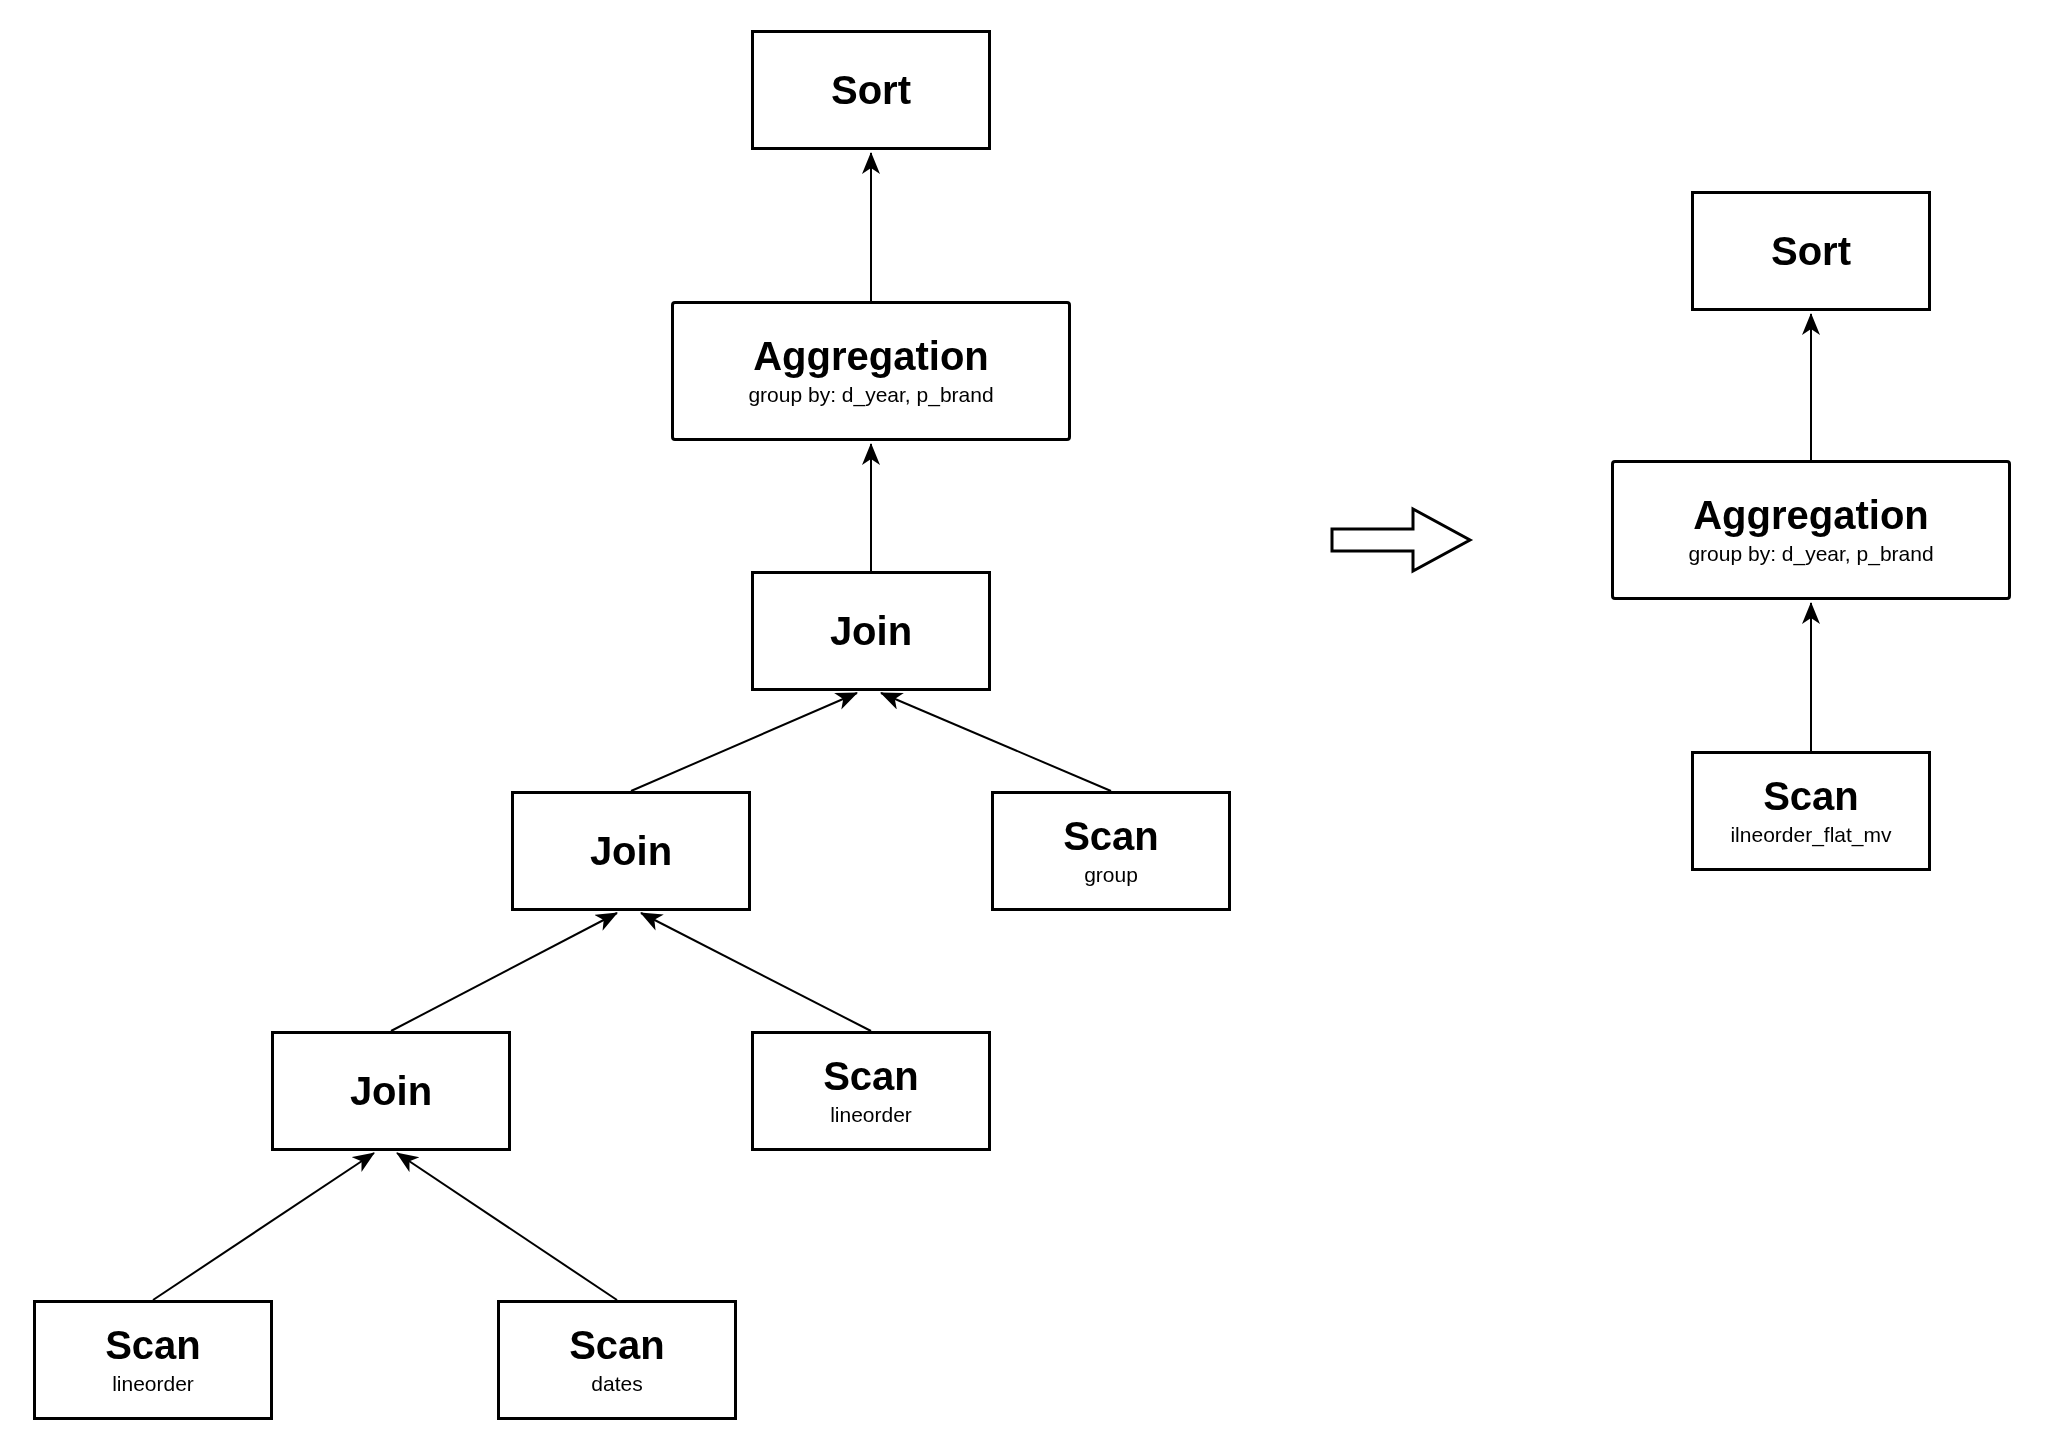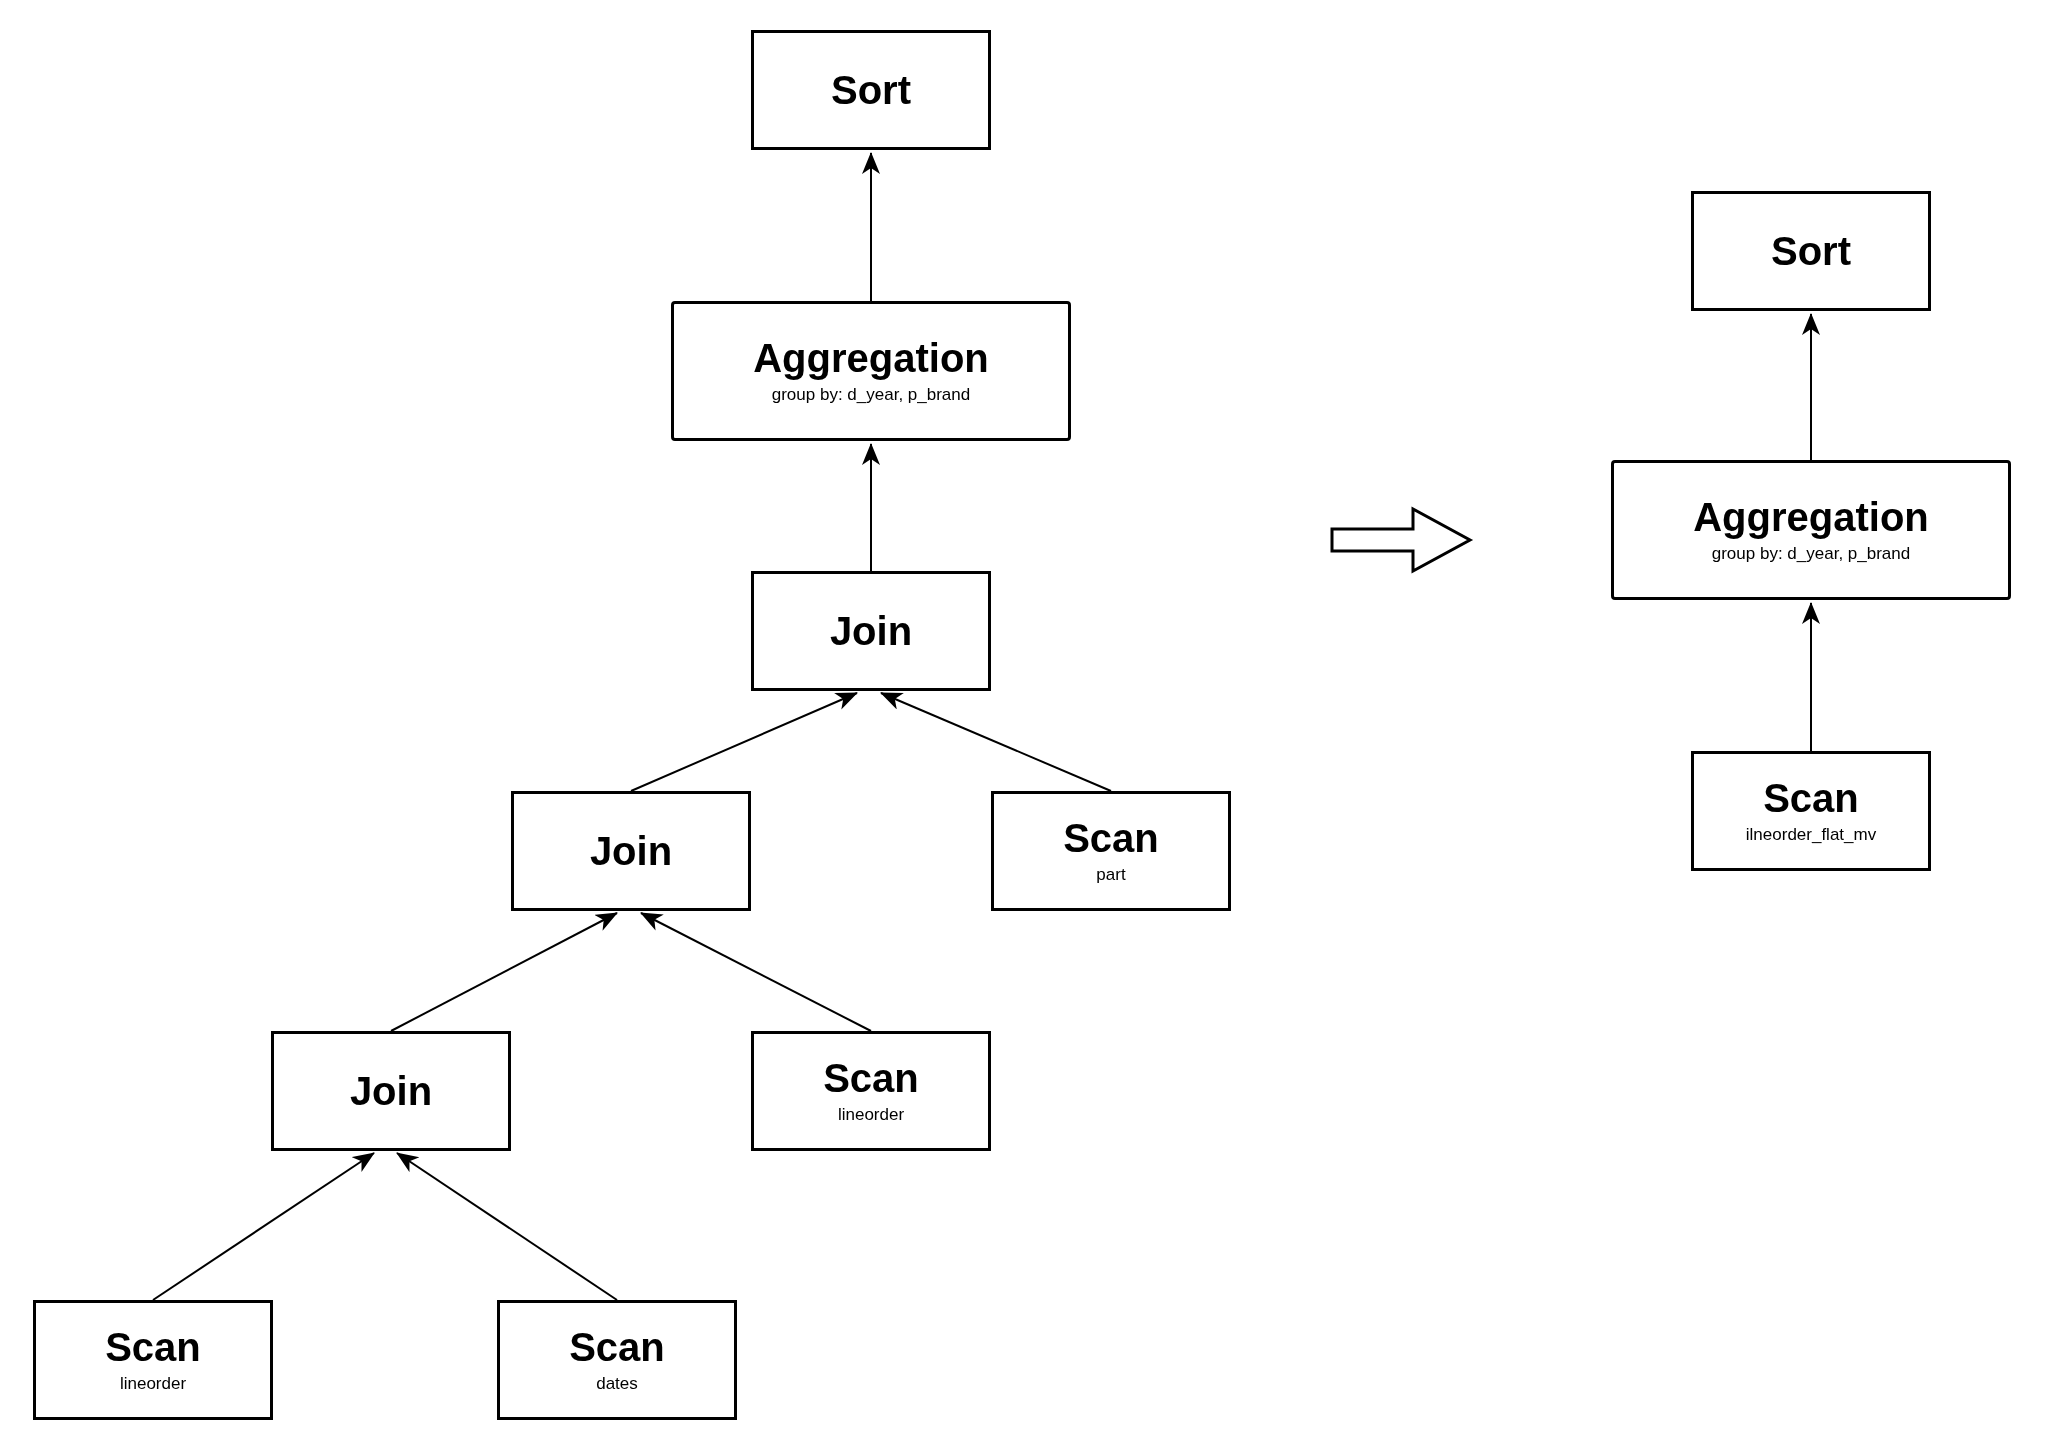--- a/index.html
+++ b/index.html
@@ -37,21 +37,21 @@
   .node.rounded{
     border-radius:4px;
   }
   .node .label{
     font-weight:bold;
     font-size:40px;
     line-height:1.12;
     white-space:nowrap;
   }
   .node .detail{
-    font-size:17px;
+    font-size:21px;
     line-height:1.25;
     margin-top:3px;
     white-space:nowrap;
   }
 </style>
 </head>
 <body>
 
 <div class="canvas">
 
@@ -89,21 +89,21 @@
   <div class="node" style="left:751px;top:571px;width:240px;height:120px;">
     <div class="label">Join</div>
   </div>
 
   <div class="node" style="left:511px;top:791px;width:240px;height:120px;">
     <div class="label">Join</div>
   </div>
 
   <div class="node" style="left:991px;top:791px;width:240px;height:120px;">
     <div class="label">Scan</div>
-    <div class="detail">part</div>
+    <div class="detail">group</div>
   </div>
 
   <div class="node" style="left:271px;top:1031px;width:240px;height:120px;">
     <div class="label">Join</div>
   </div>
 
   <div class="node" style="left:751px;top:1031px;width:240px;height:120px;">
     <div class="label">Scan</div>
     <div class="detail">lineorder</div>
   </div>

